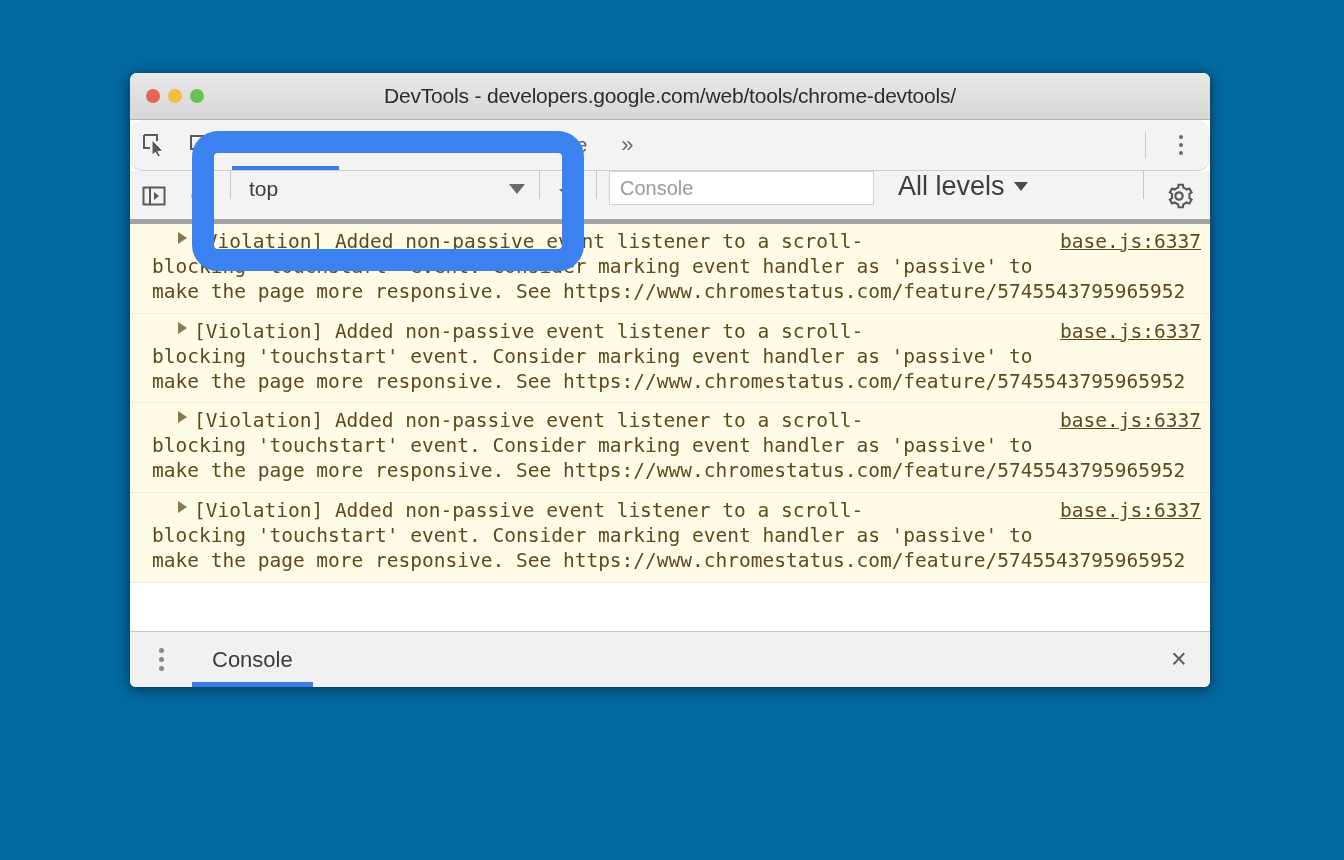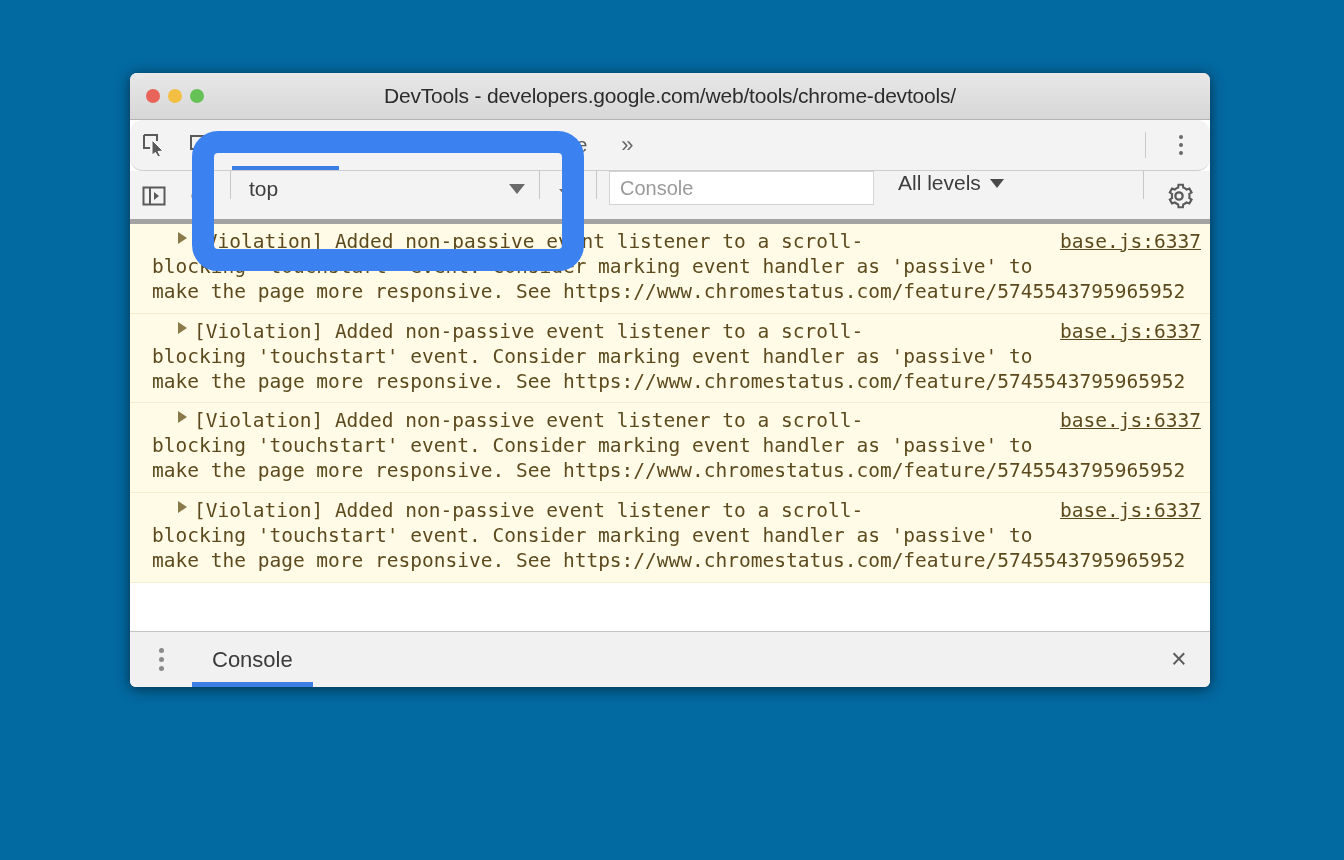--- a/index.html
+++ b/index.html
@@ -205,21 +205,21 @@
     margin-left: 8px;
   }
   #levels-select {
     display: flex;
     align-items: center;
     gap: 9px;
     margin-left: 24px;
     flex: 0 0 auto;
   }
   #levels-label {
-    font-size: 21px;
+    font-size: 27px;
     color: #3d3d3d;
   }
   .caret-sm {
     width: 0; height: 0;
     border-left: 7px solid transparent;
     border-right: 7px solid transparent;
     border-top: 9px solid #4a4a4a;
     display: block;
   }
   .spacer { flex: 1 1 auto; }

